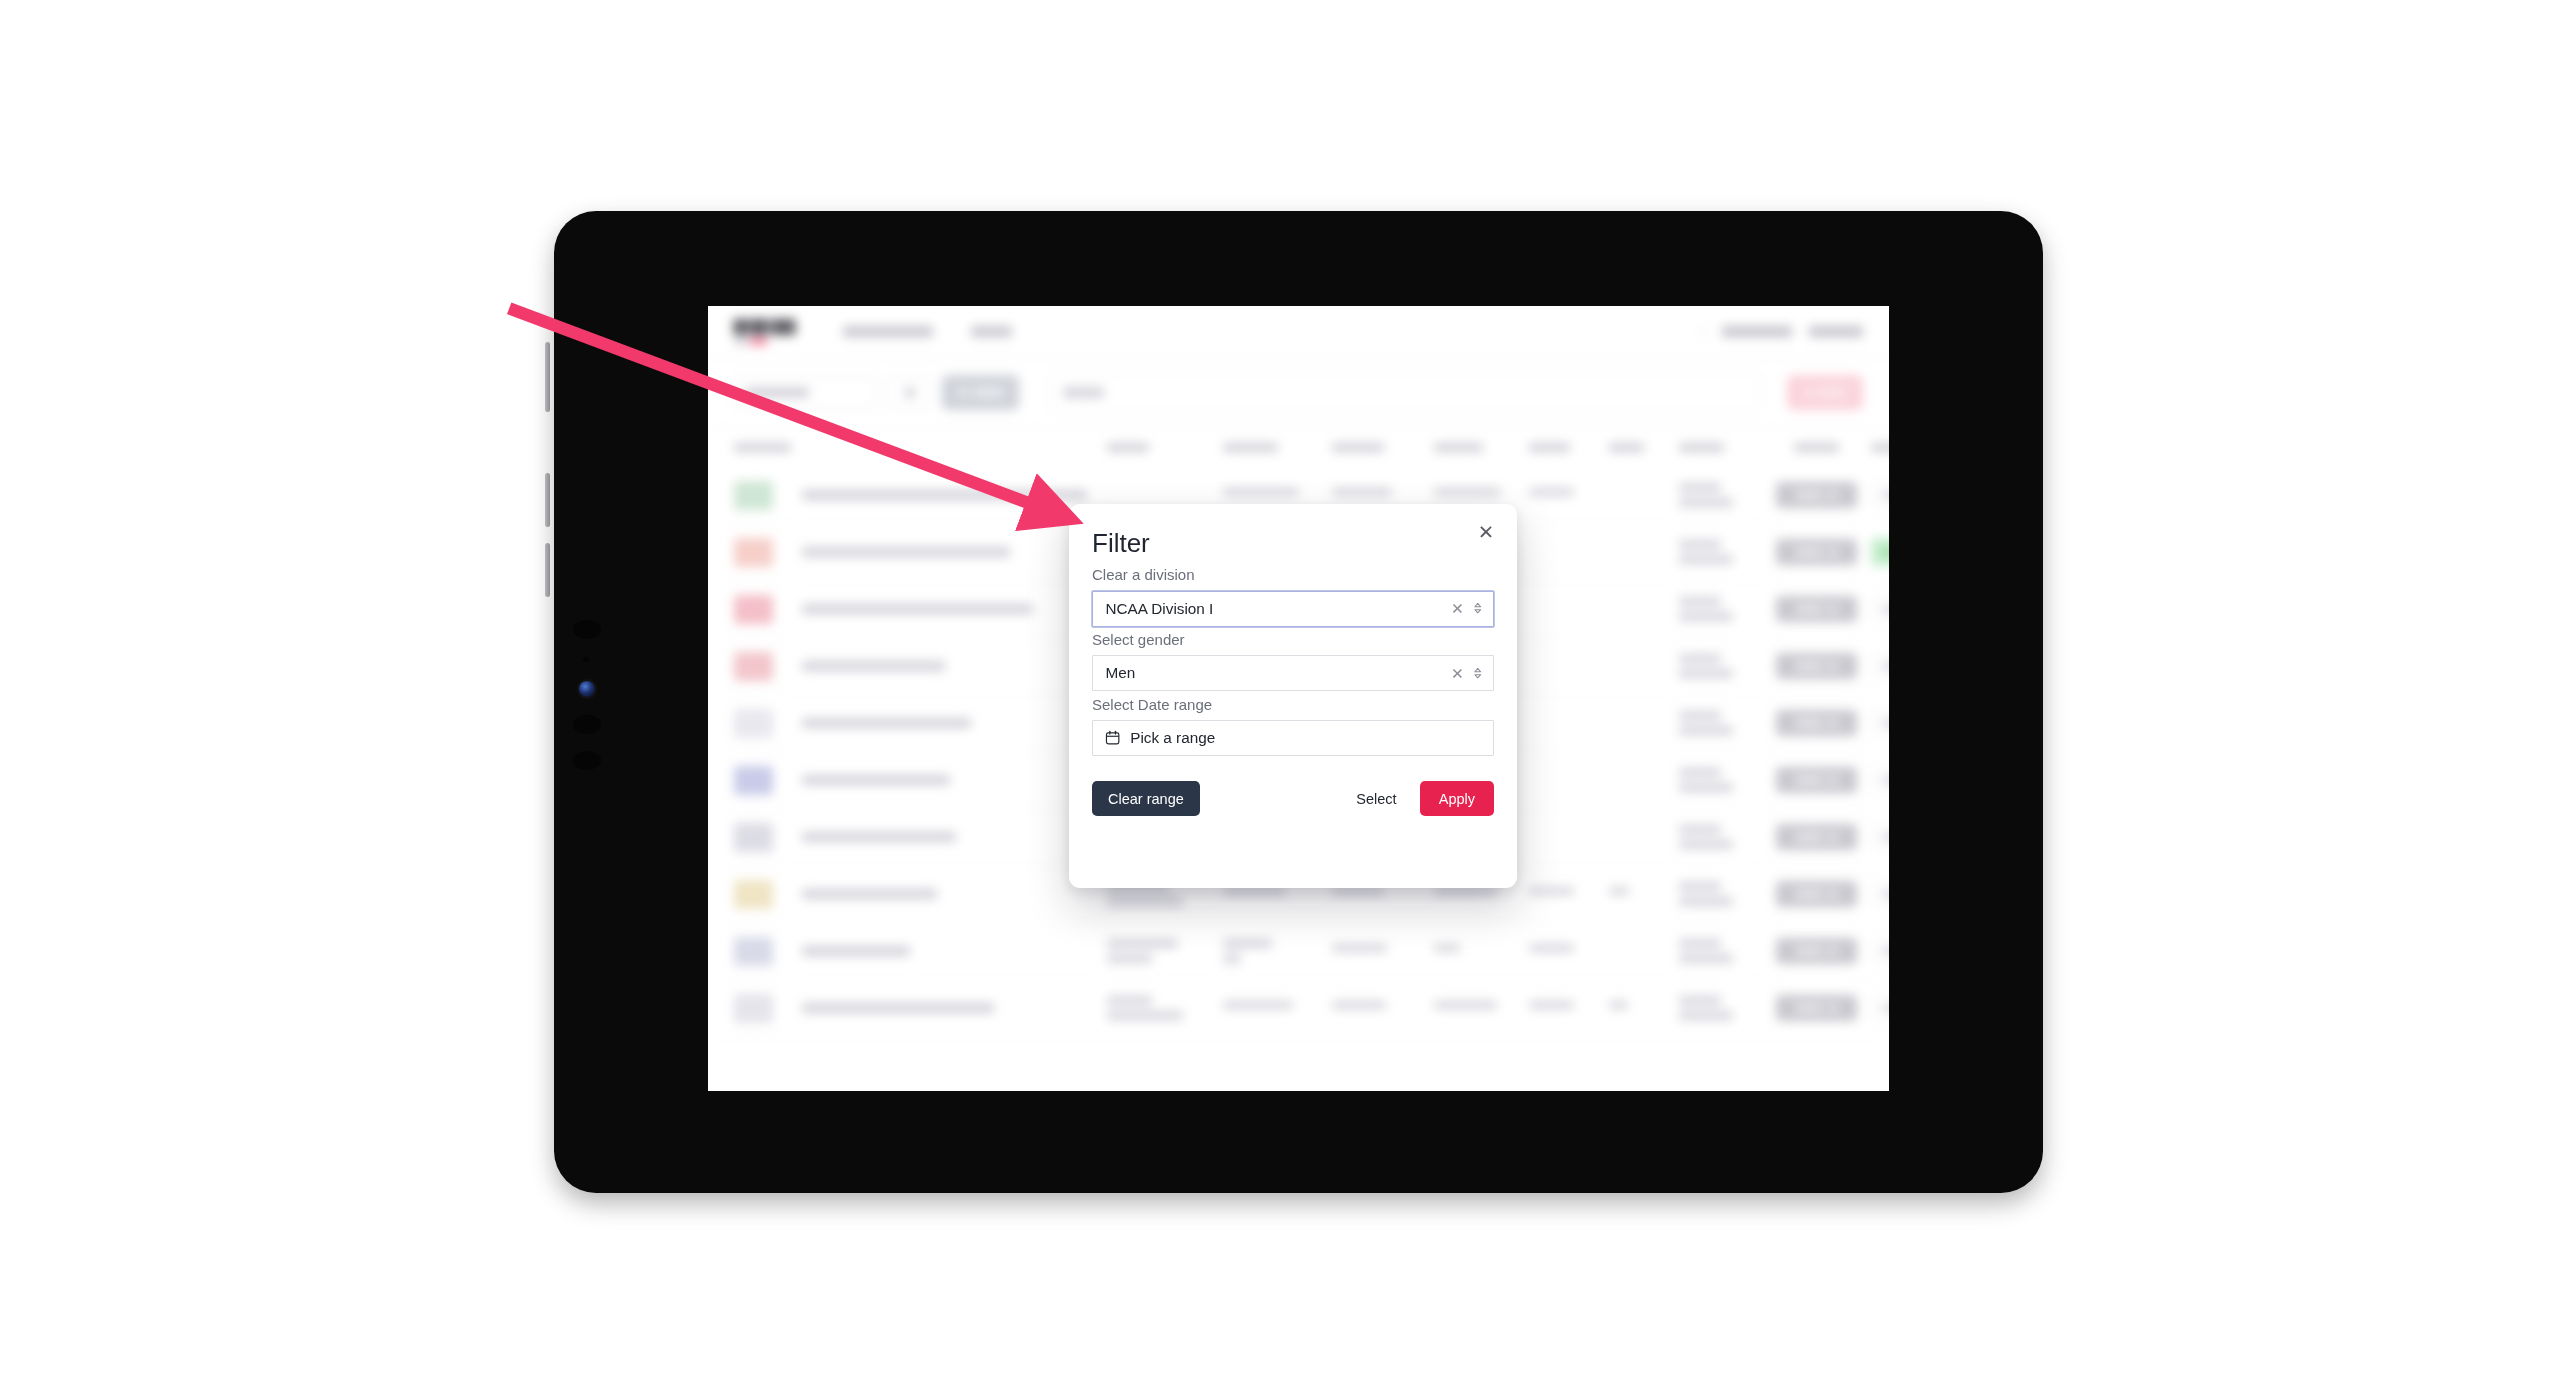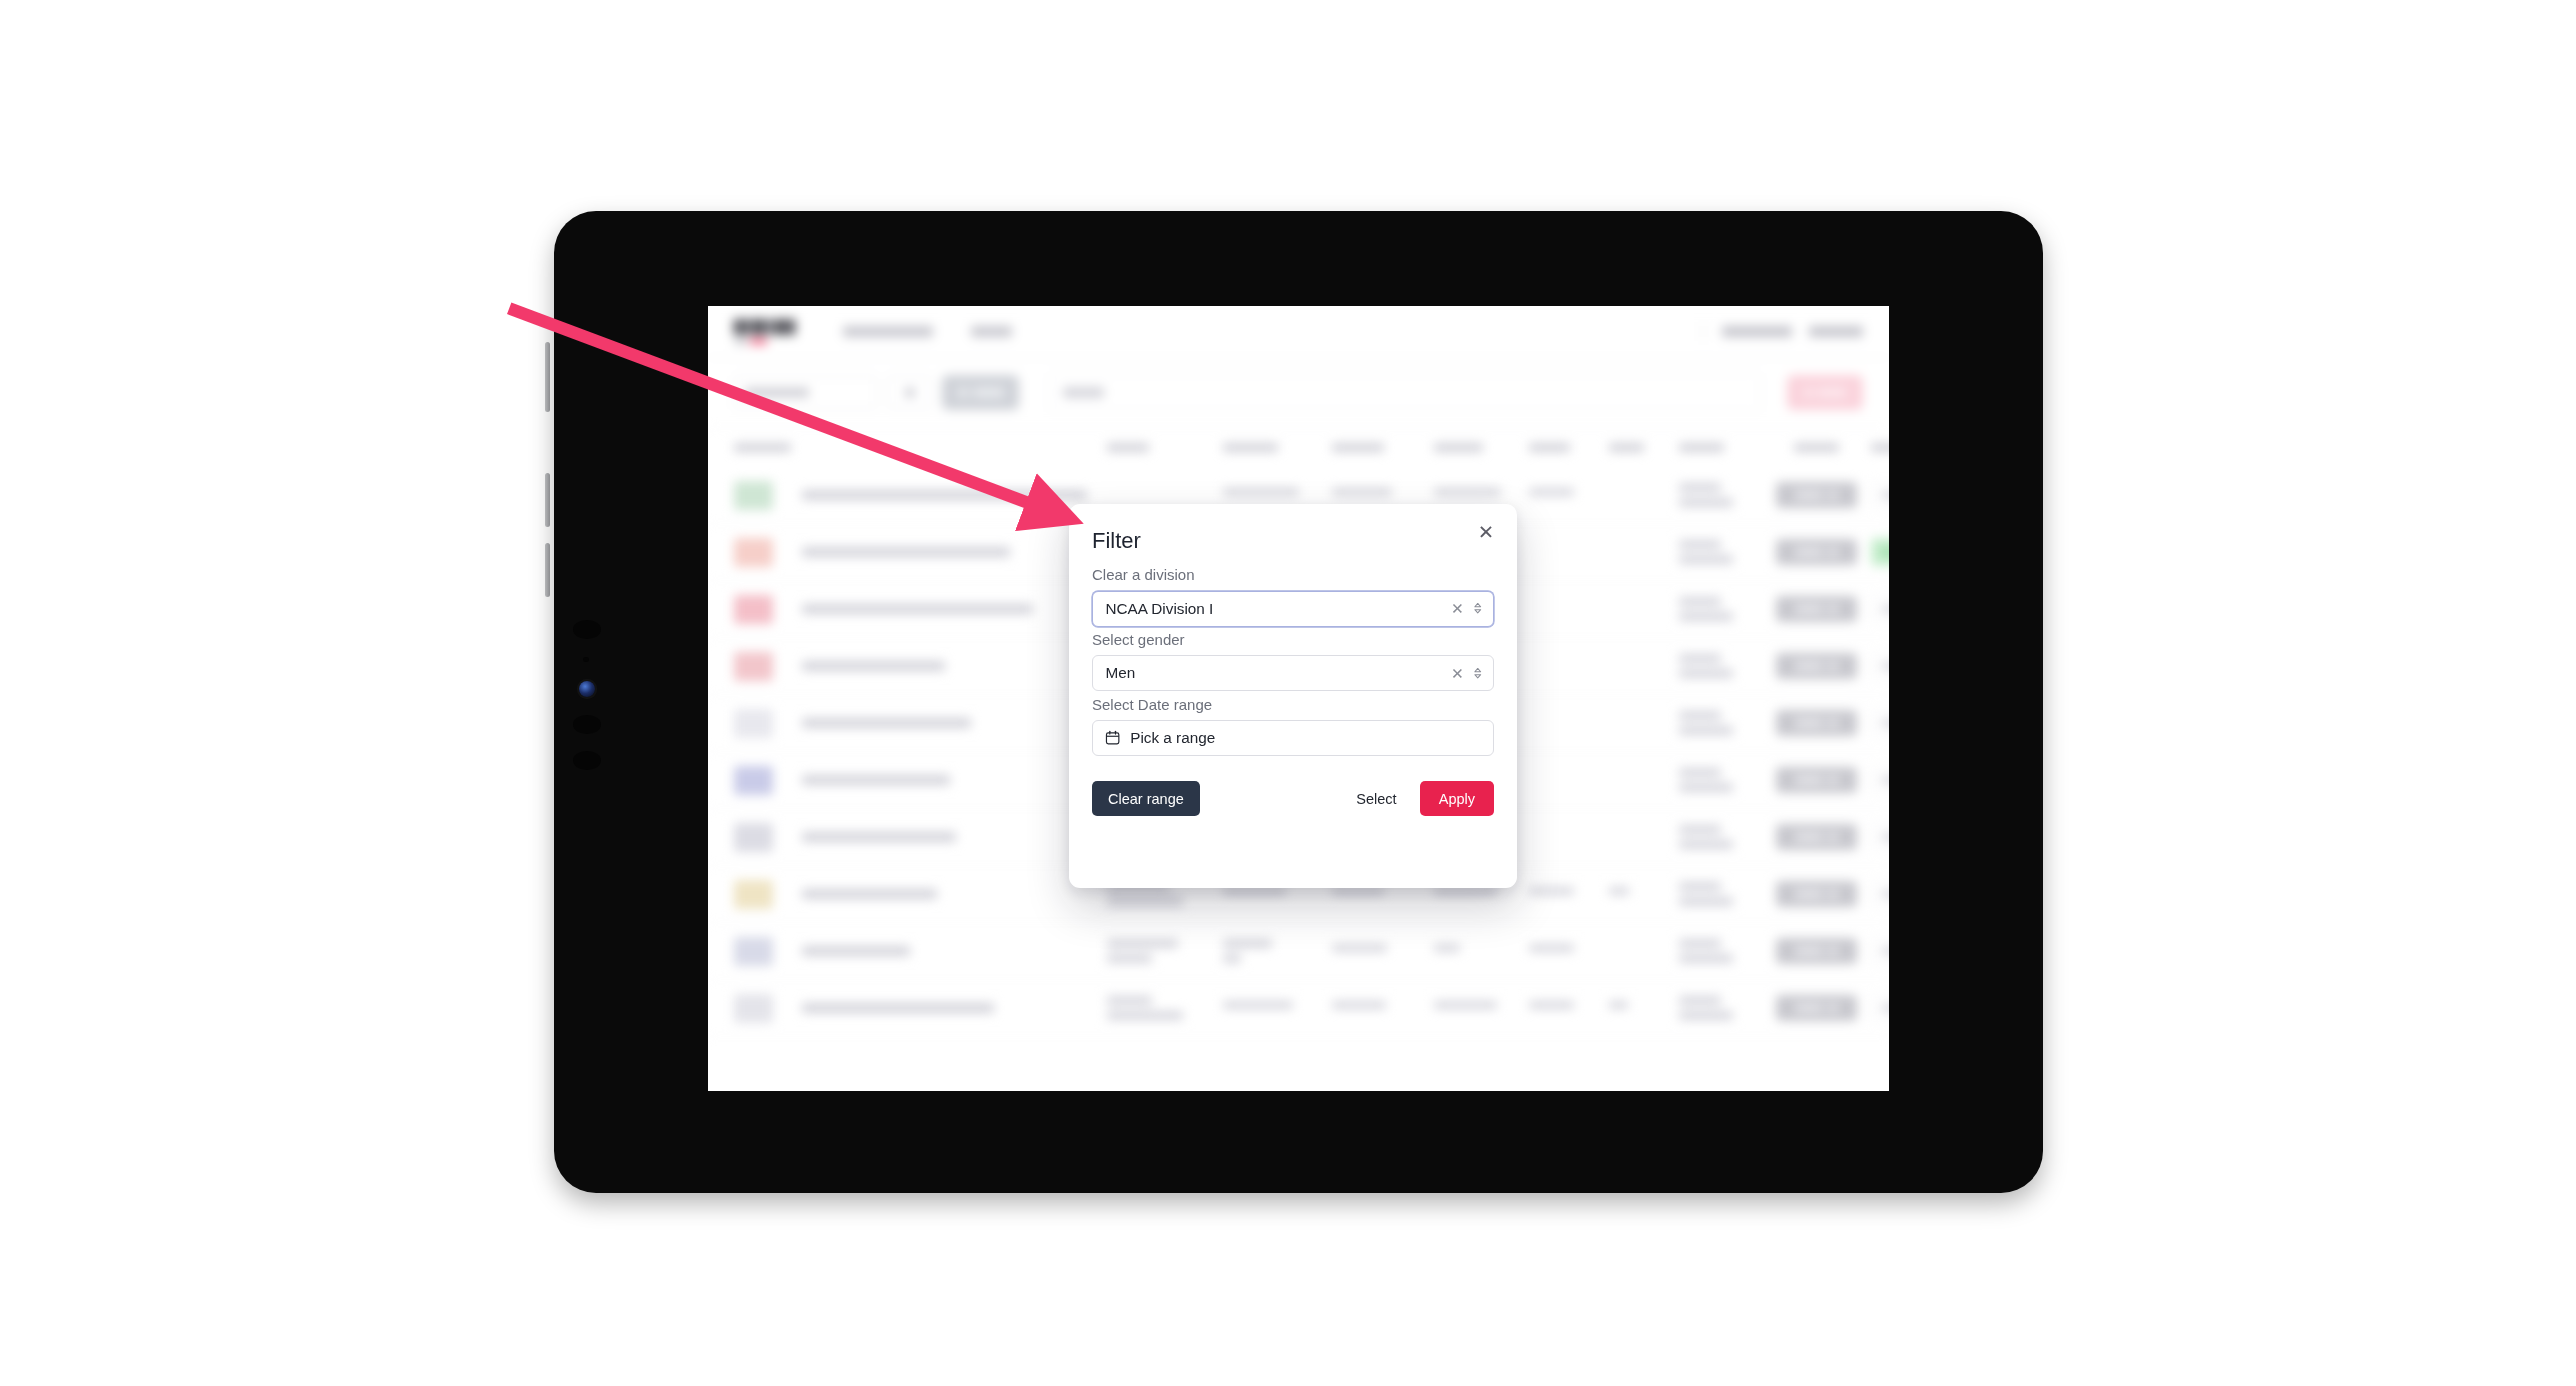--- a/index.html
+++ b/index.html
@@ -144,30 +144,30 @@
 
   
   .modal-card {
     position: absolute; left: 1069px; top: 504px;
     width: 448px; height: 384px;
     background: #ffffff; border-radius: 11px;
     box-shadow: 0 19px 44px rgba(20,22,38,.20), 0 4.4px 13px rgba(20,22,38,.10);
     padding: 19px 23px 0 23px;
   }
   .modal-head { position: relative; display: flex; align-items: flex-start; height: 39px; }
-  .modal-title { font-size: 22px; color: #1f2430; font-weight: 400; line-height: 1; padding-top: 6.5px; }
+  .modal-title { font-size: 26px; color: #1f2430; font-weight: 400; line-height: 1; padding-top: 6.5px; }
   .modal-close {
     position: absolute; right: -4.4px; top: -2.9px; width: 25px; height: 25px;
     display: flex; align-items: center; justify-content: center;
     color: #5c5c66; font-size: 19.6px; line-height: 1; cursor: pointer;
   }
   .field { margin-top: 4.4px; }
   .field-label { font-size: 15px; color: #6b6f7a; margin-bottom: 7.3px; }
   .control {
-    height: 36px; border: 0.7px solid #dcdde3; border-radius: 6px; background: #fff;
+    height: 36px; border: 0.7px solid #dcdde3; border-radius: 1px; background: #fff;
     display: flex; align-items: center; padding: 0 10.2px 0 12.4px;
   }
   .control.focused { border-color: #a9b2e0; box-shadow: 0 0 0 0.7px #a9b2e0; }
   .control .value { font-size: 15.3px; color: #22262f; flex: 1; }
   .control .placeholder { font-size: 15.3px; color: #22262f; }
   .ctl-icons { display: flex; align-items: center; gap: 9.5px; color: #8a8d96; }
   .ctl-x { font-size: 15.3px; line-height: 1; cursor: pointer; }
   .ctl-chev { display: flex; flex-direction: column; gap: 2.2px; cursor: pointer; }
   .ctl-chev svg { display: block; }
   .cal-icon { margin-right: 9.5px; display: flex; }

